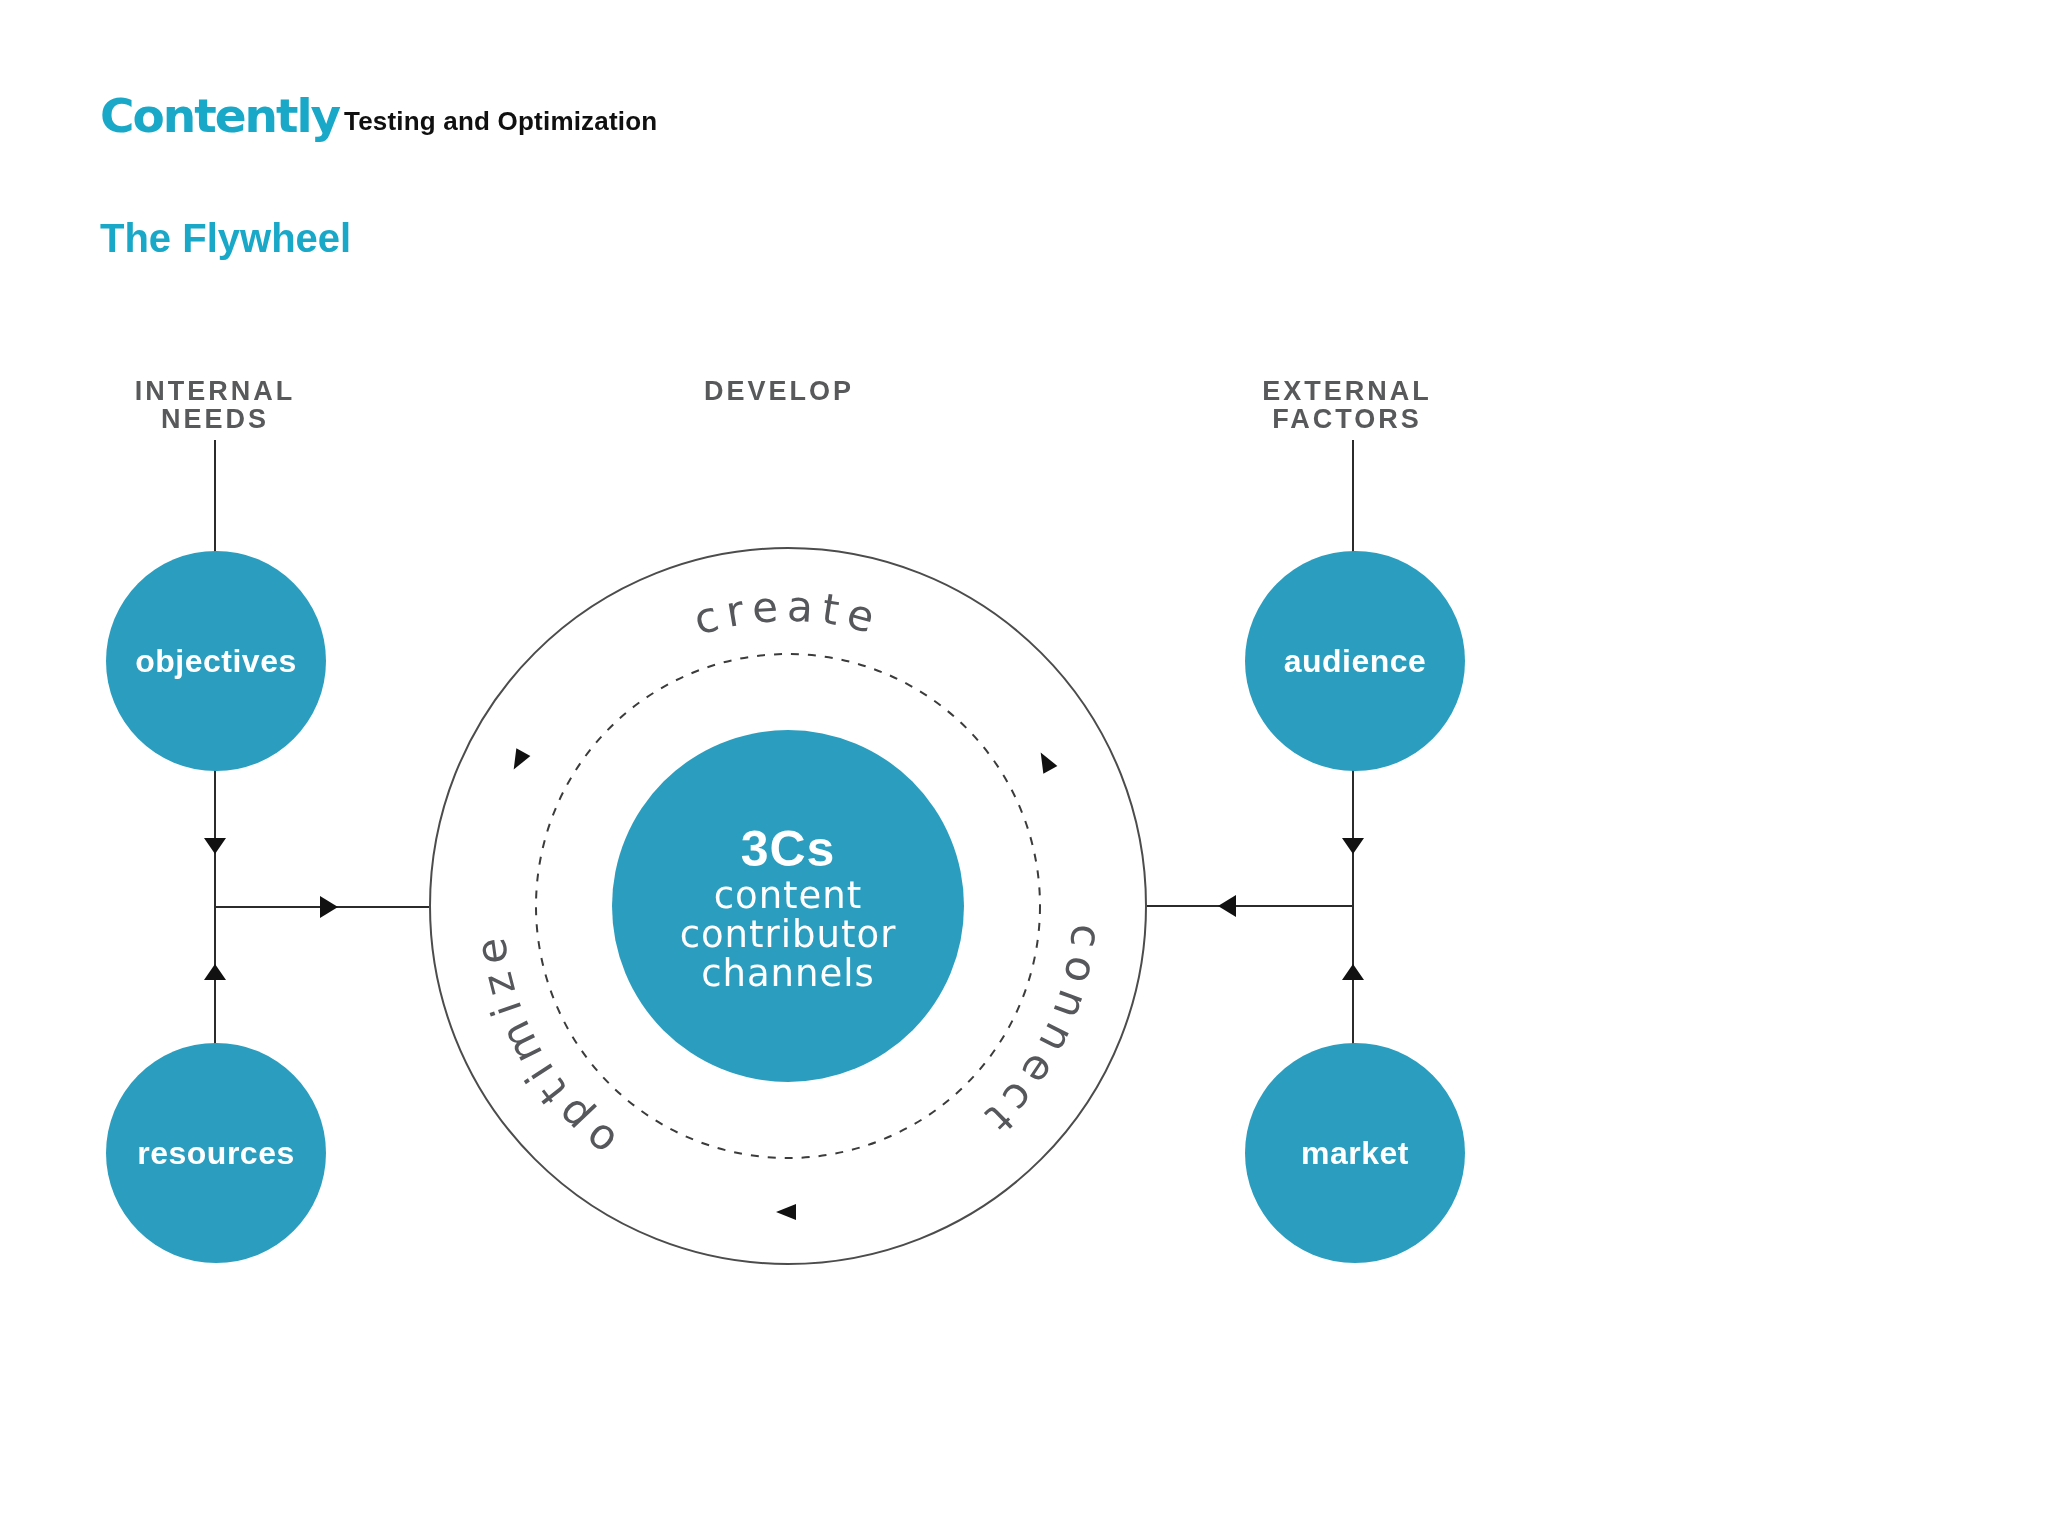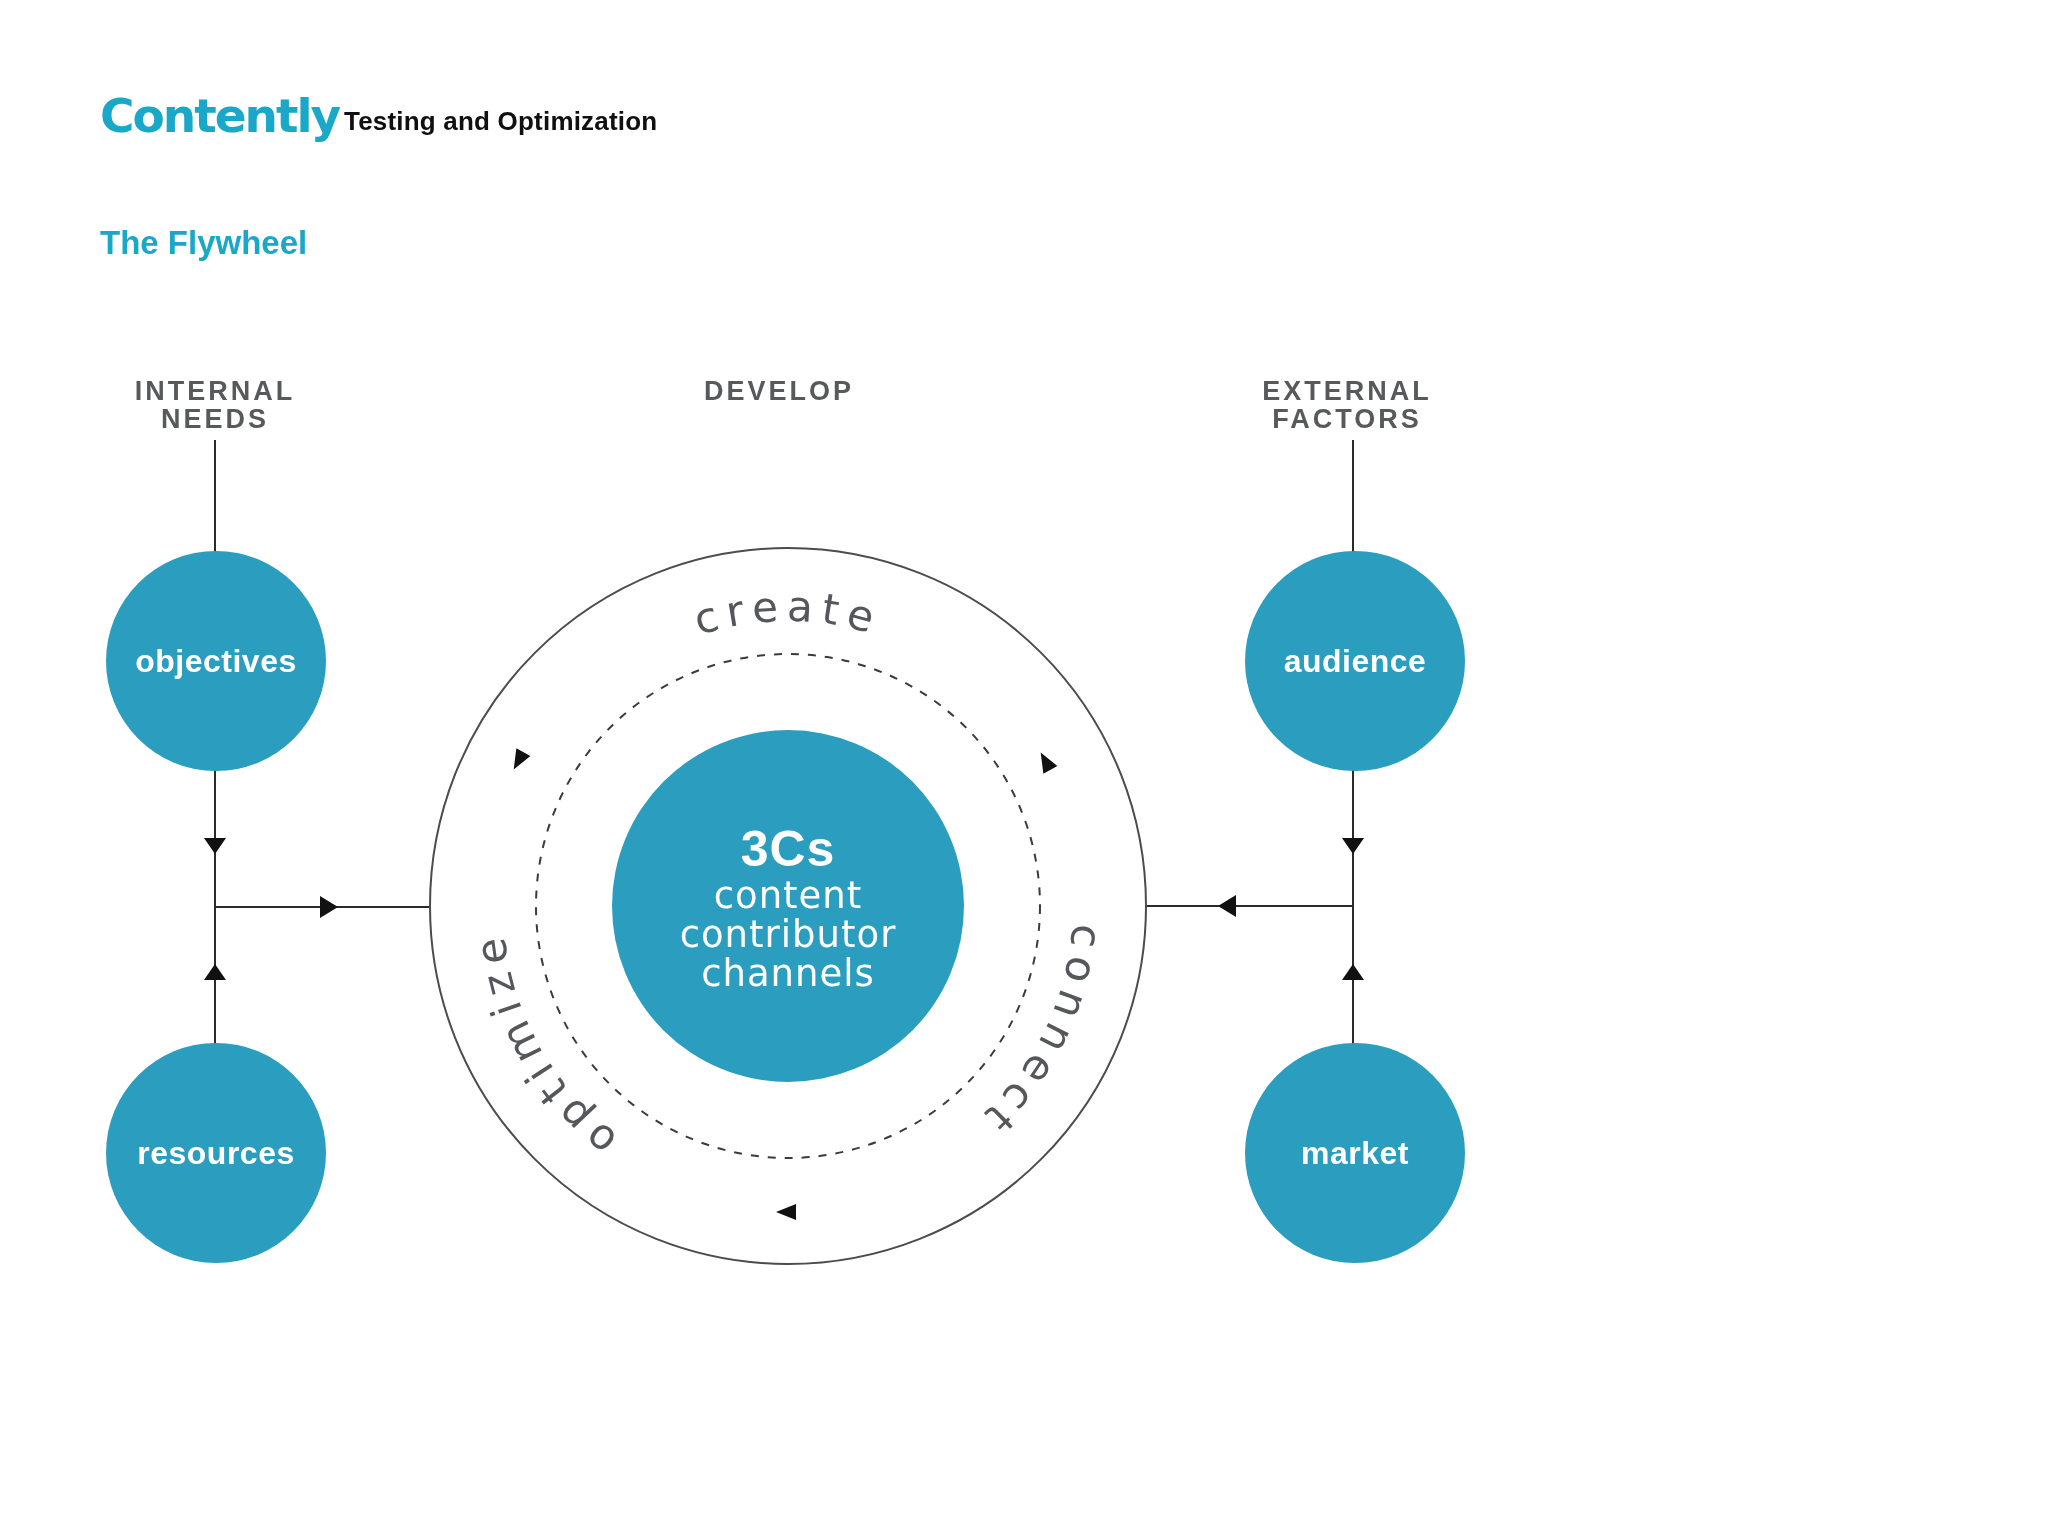--- a/index.html
+++ b/index.html
@@ -3,21 +3,21 @@
 <meta charset="utf-8">
 <style>
   html,body{margin:0;padding:0;background:#ffffff;}
   .page{position:relative;width:1648px;height:1536px;background:#ffffff;overflow:hidden;
         font-family:"Liberation Sans",sans-serif;}
   .abs{position:absolute;line-height:1;}
   .logo{left:100px;top:92px;font-size:47px;font-weight:700;color:#19a8c8;letter-spacing:-2px;
         font-family:"DejaVu Sans",sans-serif;}
   .subtitle{left:336px;top:108px;font-size:26px;font-weight:700;color:#101010;letter-spacing:0.2px;margin-left:8px;}
   .pagenum{left:1896px;top:106px;font-size:31px;font-weight:700;color:#404040;margin-top:15px;}
-  .slide-title{left:100px;top:226px;font-size:33px;font-weight:700;color:#19a8c8;}
+  .slide-title{left:100px;top:218px;font-size:40px;font-weight:700;color:#19a8c8;}
   svg{position:absolute;left:0;top:0;}
   svg text{font-family:"Liberation Sans",sans-serif;}
   .colhead{font-size:27px;font-weight:700;fill:#58595b;letter-spacing:3px;text-anchor:middle;}
   .nodelabel{font-size:32px;font-weight:700;fill:#ffffff;text-anchor:middle;letter-spacing:0.5px;}
   .ringword{font-size:42px;fill:#56575b;letter-spacing:8px;font-family:"DejaVu Sans",sans-serif;}
   .c-title{font-size:50px;font-weight:700;fill:#ffffff;text-anchor:middle;letter-spacing:1px;}
   .c-line{font-size:37px;fill:#ffffff;text-anchor:middle;letter-spacing:1px;font-family:"DejaVu Sans",sans-serif;}
   .thin{stroke:#2b2b2b;stroke-width:2;fill:none;}
   .arrow{fill:#111111;}
 </style>

